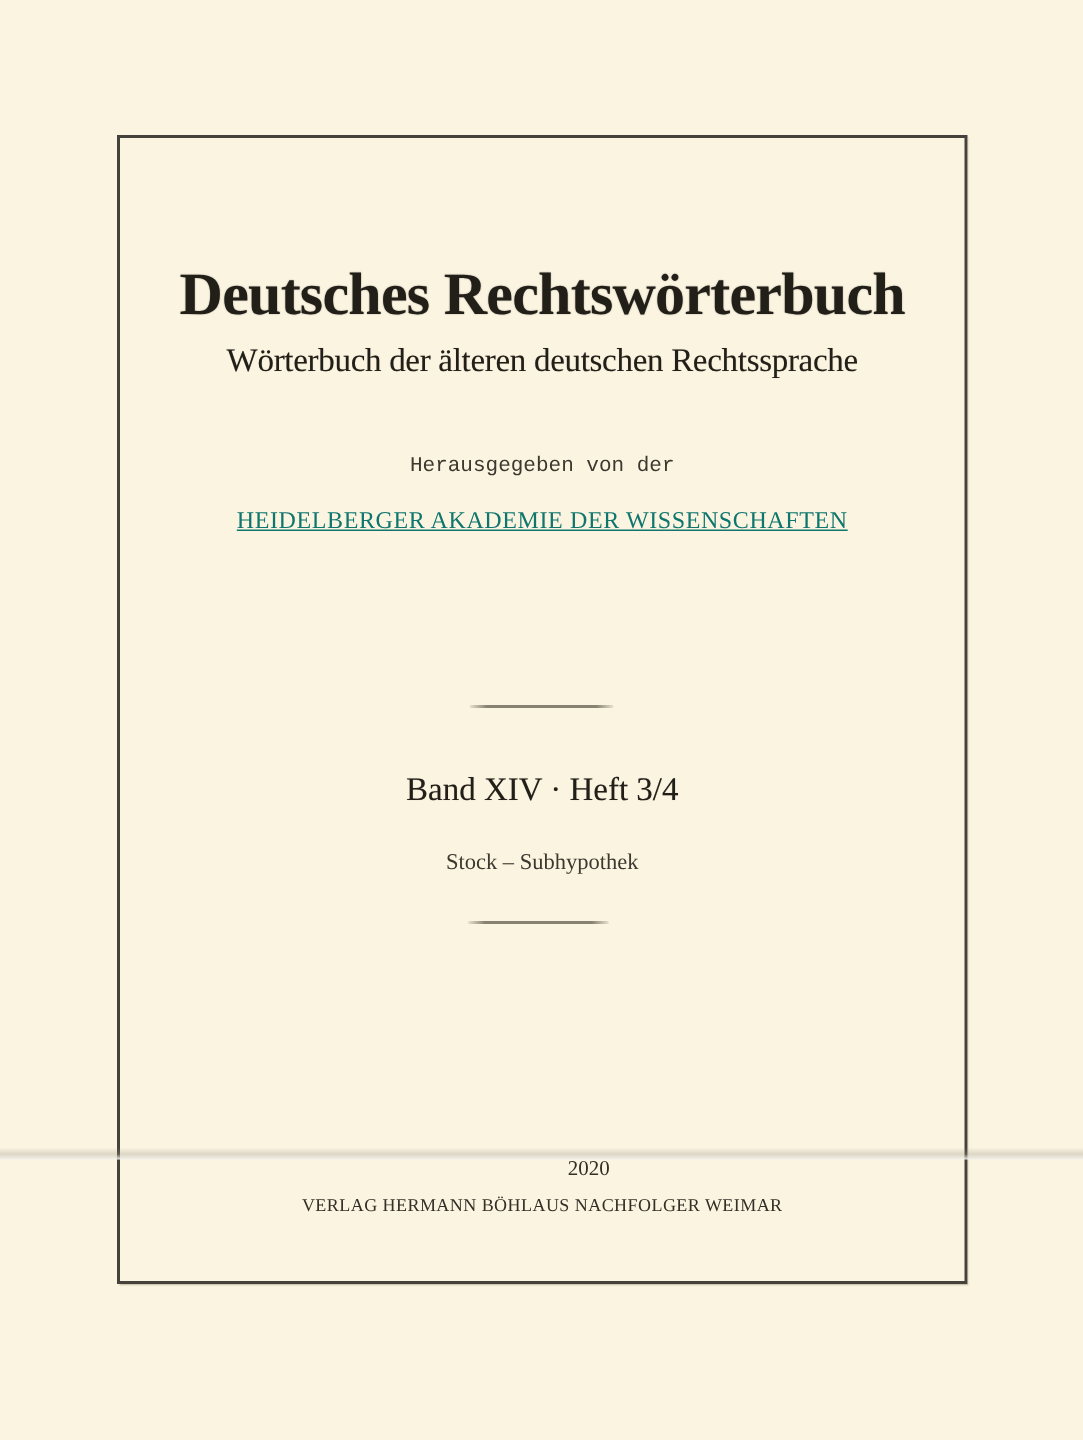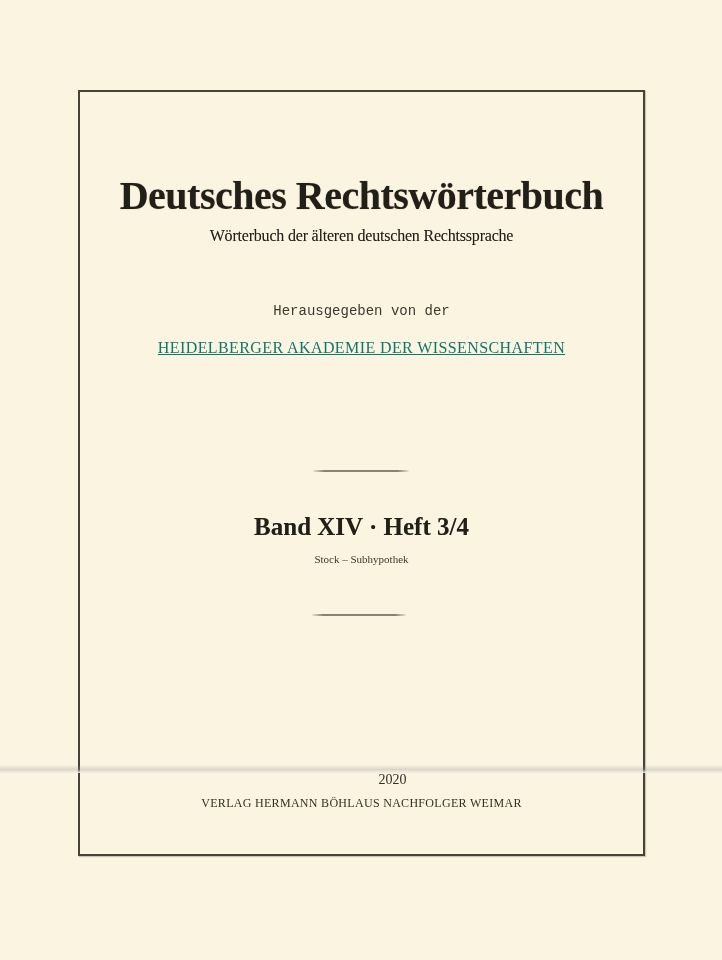--- a/index.html
+++ b/index.html
@@ -39,21 +39,21 @@
   }
   .title{
     top:172px;
     font-size:40px;
     font-weight:700;
     letter-spacing:-0.5px;
     text-shadow:0 0 1px rgba(34,31,24,0.45);
   }
   .subtitle{
     top:227px;
-    font-size:16px;
+    font-size:22px;
     letter-spacing:-0.2px;
     text-shadow:0 0 0.5px rgba(34,31,24,0.4);
   }
   .editor-intro{
     top:303px;
     font-size:14px;
     color:var(--ink-soft);
     font-family:Liberation Mono, monospace;
   }
   .editor{
@@ -72,27 +72,27 @@
       rgba(130,125,108,0.15) 0%,
       rgba(115,110,95,0.85) 12%,
       rgba(115,110,95,0.85) 88%,
       rgba(130,125,108,0.15) 100%);
     border-radius:1px;
   }
   .rule-top{ left:313px;top:470px;width:96px; }
   .rule-bottom{ left:312px;top:614px;width:94px; }
   .volume{
     top:513px;
-    font-size:25px;
-    font-weight:700;
+    font-size:22px;
+    font-weight:400;
     text-shadow:0 0 0.5px rgba(34,31,24,0.4);
   }
   .range{
-    top:553px;
-    font-size:11px;
+    top:567px;
+    font-size:15px;
     color:var(--ink-soft);
   }
   .year{
     top:772px;
     font-size:14px;
     color:#332f26;
     padding-left:31px;
   }
   .publisher{
     top:796px;

